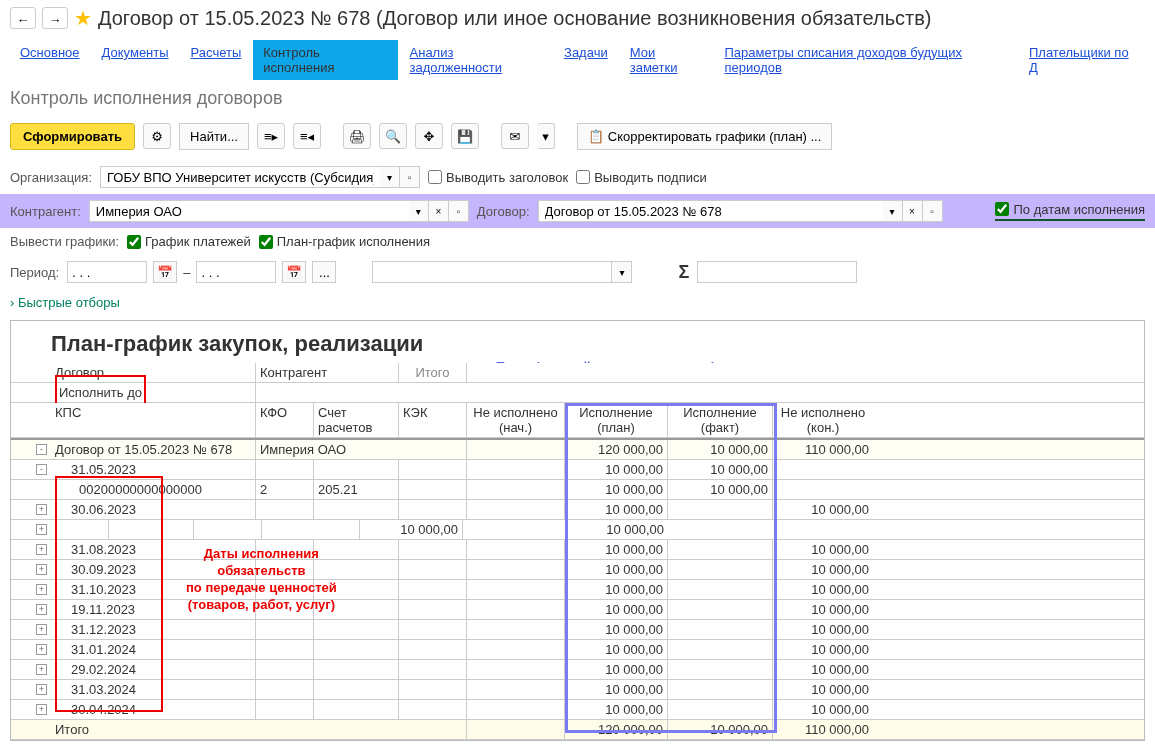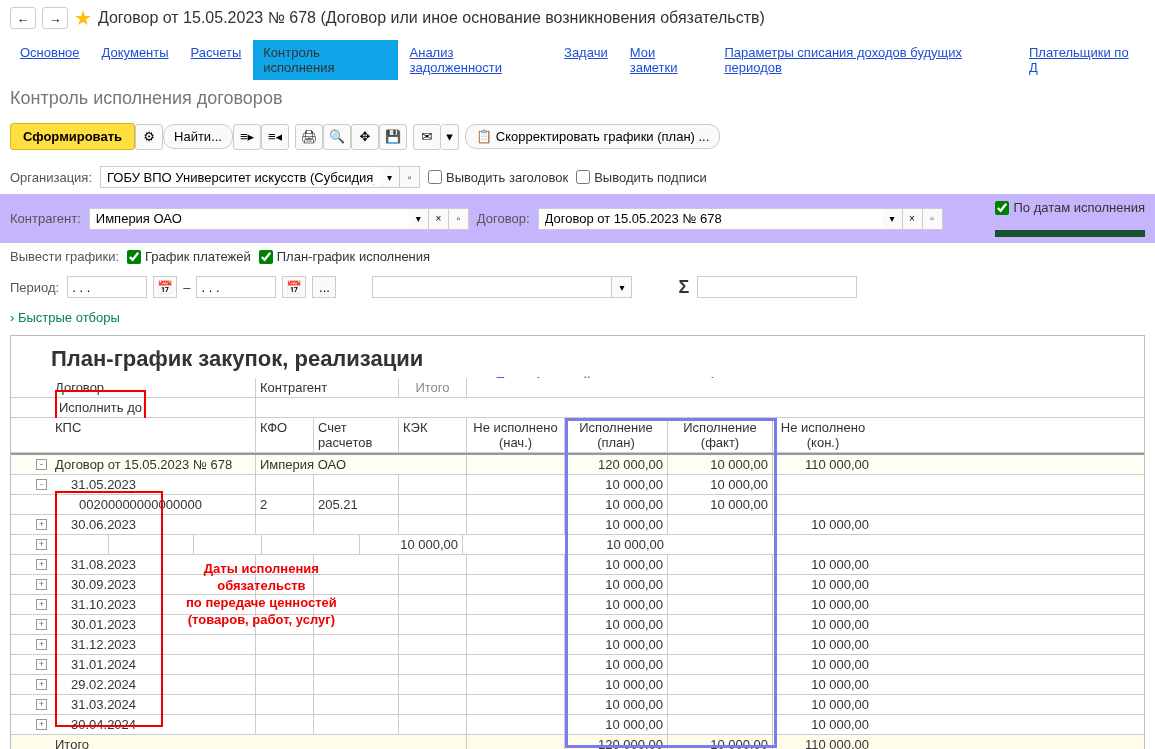--- a/index.html
+++ b/index.html
@@ -1,39 +1,39 @@
 <!DOCTYPE html>
 <html><head>
 <meta charset="utf-8">
 <style>
 * { box-sizing: border-box; margin: 0; padding: 0; font-family: Arial, sans-serif; font-size: 13px; }
 body { background: #fff; color: #333; width: 1155px; }
 .header-row { display: flex; align-items: center; padding: 6px 10px; gap: 6px; }
 .nav-btn { width: 26px; height: 22px; border: 1px solid #ccc; background: #fff; border-radius: 3px; display: flex; align-items: center; justify-content: center; cursor: pointer; }
 .star { color: #ffc107; font-size: 20px; }
-.title { font-size: 16px; font-weight: normal; }
+.title { font-size: 20px; font-weight: normal; }
 .tabs { display: flex; gap: 2px; padding: 4px 10px; }
 .tab { padding: 5px 10px; color: #1d4ed8; cursor: pointer; text-decoration: underline; }
 .tab.active { background: #0ea5e9; color: #333; text-decoration: none; }
 .subtitle { font-size: 18px; color: #777; padding: 4px 10px 10px; }
-.toolbar { display: flex; align-items: center; gap: 0; padding: 4px 10px 10px; }
+.toolbar { display: flex; gap: 8px; padding: 4px 10px 10px; }
 .btn-primary { background: #ffde3f; border: 1px solid #d4b820; padding: 5px 12px; border-radius: 3px; cursor: pointer; font-weight: bold; }
 .tbtn { width: 28px; height: 26px; border: 1px solid #ccc; background: #fafafa; border-radius: 3px; display: flex; align-items: center; justify-content: center; cursor: pointer; }
-.btn-text { padding: 4px 10px; border: 1px solid #ccc; background: #fafafa; border-radius: 11px; cursor: pointer; }
+.btn-text { padding: 4px 10px; border: 1px solid #ccc; background: #fafafa; border-radius: 0; cursor: pointer; }
 .form-row { display: flex; align-items: center; gap: 8px; padding: 6px 10px; }
 .form-row.yellow { background: #c4b5fd; }
 .label { color: #555; white-space: nowrap; }
 .input-field { border: 1px solid #ccc; padding: 3px 6px; background: #fff; height: 22px; }
 .input-combo { display: flex; }
 .input-combo .input-field { border-right: none; }
 .input-combo-btn { width: 20px; height: 22px; border: 1px solid #ccc; background: #fafafa; display: flex; align-items: center; justify-content: center; font-size: 10px; cursor: pointer; border-left: none; }
 .checkbox { display: flex; align-items: center; gap: 4px; }
 .checkbox input { width: 14px; height: 14px; }
 .check-green { accent-color: green; }
-.red-underline { border-bottom: 7px solid #14532d; padding-bottom: 15px; }
+.red-underline { border-bottom: 2px solid #14532d; padding-bottom: 2px; }
 .red-box { border: 2px solid #e00; padding: 8px 2px; }
 .periods { display: flex; align-items: center; gap: 6px; }
 .period-input { border: 1px solid #ccc; width: 80px; height: 22px; padding: 2px 4px; }
 .cal-btn { width: 24px; height: 22px; border: 1px solid #ccc; background: #fafafa; display: flex; align-items: center; justify-content: center; }
 .wide-input { border: 1px solid #ccc; height: 22px; padding: 2px 4px; width: 240px; }
 .quick { color: #008060; padding: 6px 10px; cursor: pointer; }
 .quick::before { content: "› "; }
 .report { margin: 4px 10px; border: 1px solid #bbb; padding: 0; }
 .report-title { font-size: 22px; font-weight: bold; padding: 10px 40px 6px; }
 .grid { font-size: 12px; }
@@ -305,21 +305,21 @@
             <div class="c4"></div>
             <div class="c5"></div>
             <div class="c6">10 000,00</div>
             <div class="c7"></div>
             <div class="c8">10 000,00</div>
           </div>
           <div class="grid-row">
             <div class="tree-col">
               <span class="tree-btn">+</span>
             </div>
-            <div class="c1"><span class="date-indent">30.01.2023</span></div>
+            <div class="c1"><span class="date-indent">19.11.2023</span></div>
             <div class="c2"></div>
             <div class="c3"></div>
             <div class="c4"></div>
             <div class="c5"></div>
             <div class="c6">10 000,00</div>
             <div class="c7"></div>
             <div class="c8">10 000,00</div>
           </div>
           <div class="grid-row">
             <div class="tree-col">

